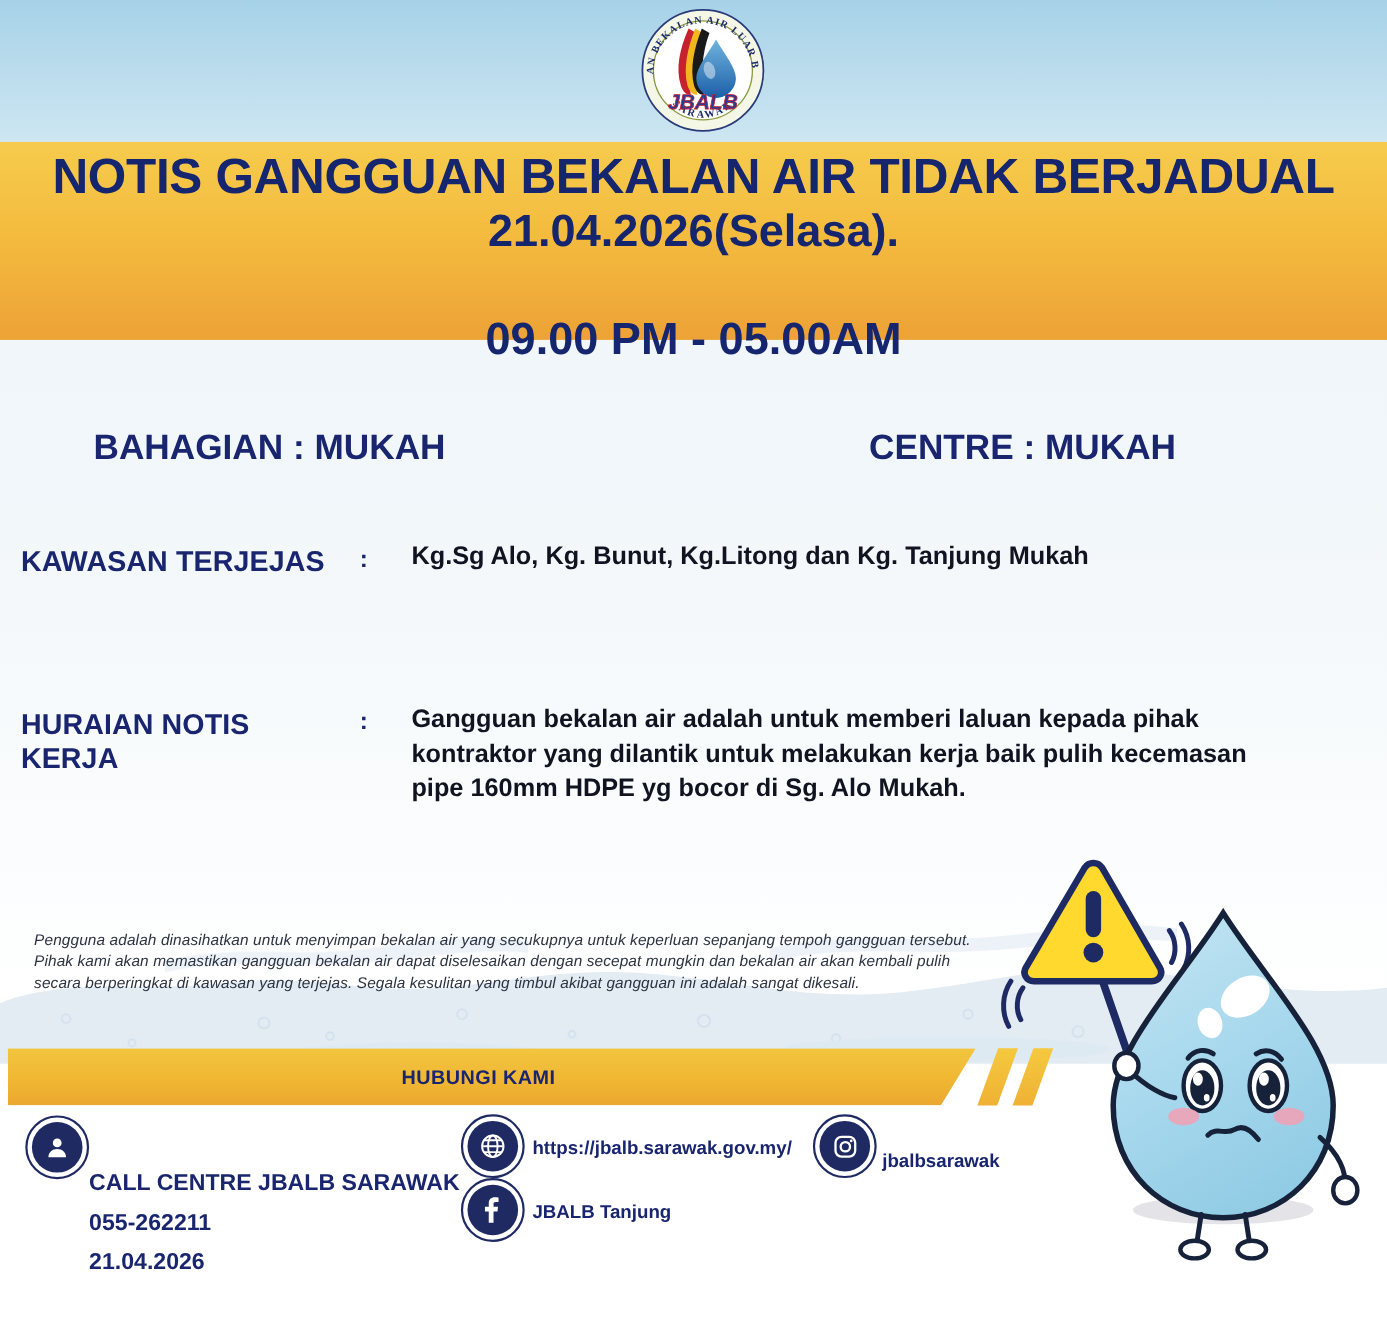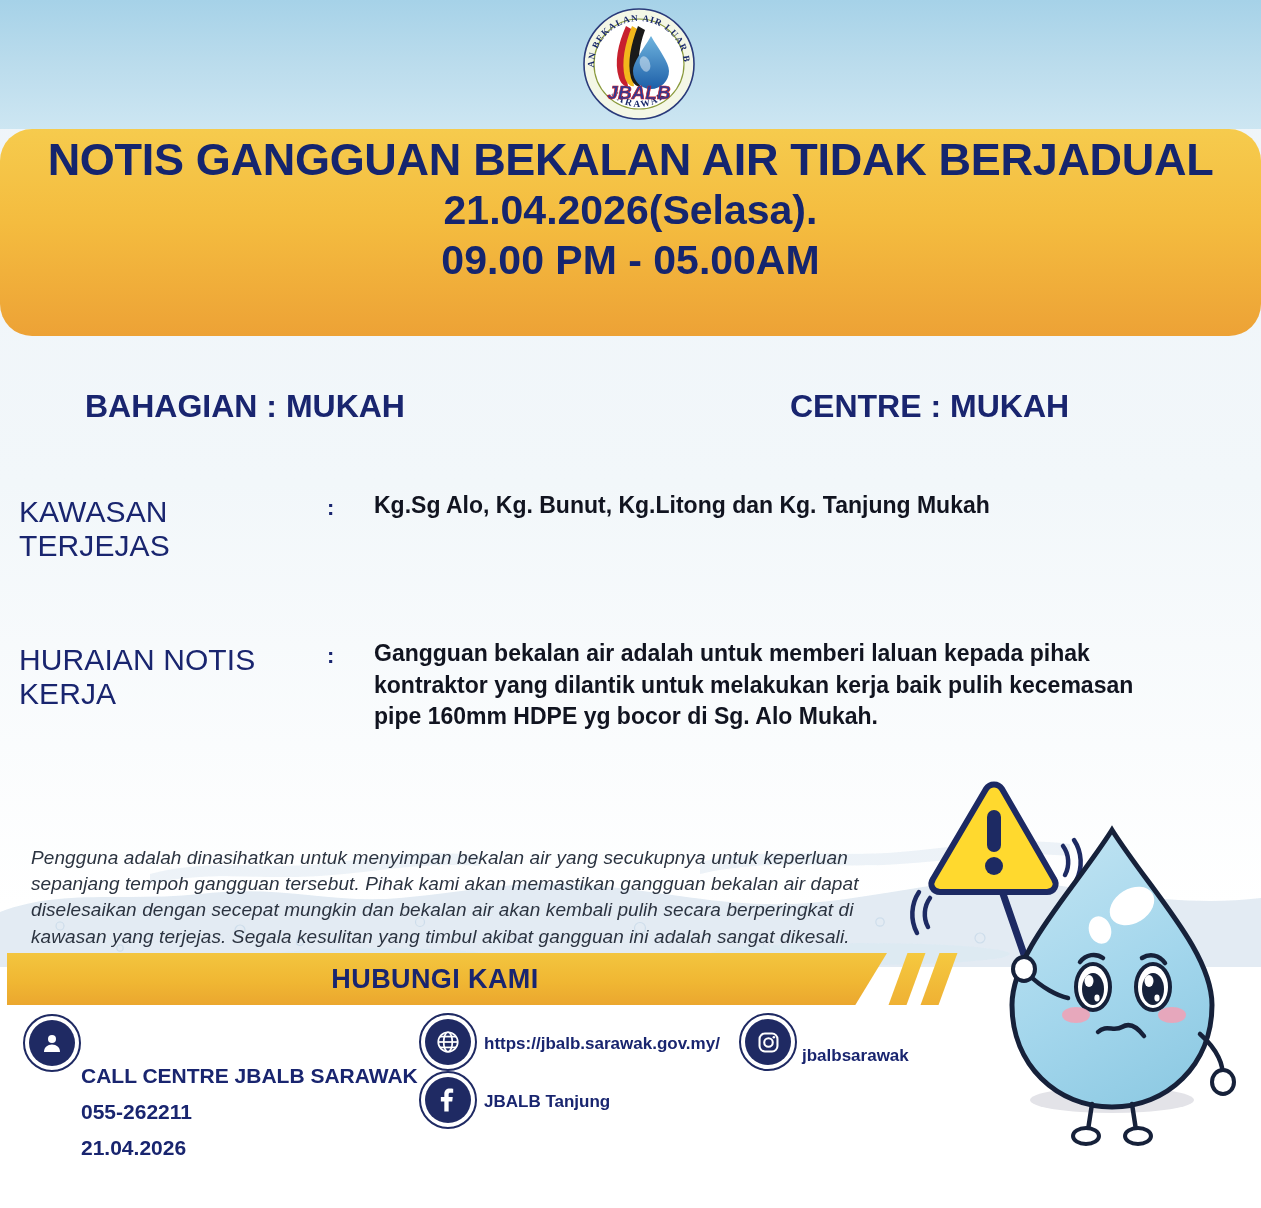--- a/index.html
+++ b/index.html
@@ -20,35 +20,34 @@
   .header-band {
     position:absolute; left:0; top:0; width:1261px; height:129px;
     background:linear-gradient(180deg,#a6d2e8 0%,#b9dbec 45%,#cde6f2 100%);
   }
   .logo-wrap {
     position:absolute; left:581px; top:4px; width:116px; height:118px;
   }
 
   
   .title-band {
-    position:absolute; left:0; top:129px; width:1261px; height:207px;
+    position:absolute; left:0; top:129px; width:1261px; height:180px;
     background:linear-gradient(180deg,#f6cb4d 0%,#f4bc3f 45%,#eda236 100%);
     padding-top:6px;
     text-align:center;
-    border-radius:32px;
   }
   .title-line1 {
     font-size:45px; font-weight:bold; color:#15256e;
     letter-spacing:-0.3px; line-height:1.12; white-space:nowrap;
   }
   .title-line2 {
     font-size:41px; font-weight:bold; color:#15256e; line-height:1.22;
   }
   .title-line3 {
-    font-size:41px; font-weight:bold; color:#15256e; line-height:1.25;
+    font-size:41px; font-weight:bold; color:#15256e; line-height:1.25;margin-top:48px;
   }
 
   
   .region-row {
     position:absolute; left:0; top:388px; width:1029px; height:42px;
   }
   .region-bahagian {
     position:absolute; left:85px; top:0; font-size:32px; font-weight:bold;
     color:#19256f; white-space:nowrap;
   }
@@ -56,56 +55,56 @@
     position:absolute; left:790px; top:0; font-size:32px; font-weight:bold;
     color:#19256f; white-space:nowrap;
   }
 
   
   .detail-row { position:absolute; left:0; width:1261px; }
   .row-kawasan { top:495px; }
   .row-huraian { top:643px; }
   .detail-label {
     position:absolute; left:19px; top:0; width:290px;
-    font-size:30px; font-weight:normal; color:#19256f; letter-spacing:0.1px;
+    font-size:26px; font-weight:bold; color:#19256f; letter-spacing:0.1px;
   }
   .detail-colon {
     position:absolute; left:327px; top:0;
     font-size:22px; font-weight:bold; color:#19256f;
   }
   .detail-value {
     position:absolute; left:374px; top:-5px; width:790px;
     font-size:23px; font-weight:bold; color:#111420; line-height:1.38;
   }
   .detail-value.one-line { white-space:nowrap; }
 
   
   .splash {
     position:absolute; left:0; top:762px; width:1261px; height:205px;
     pointer-events:none; opacity:.95;
   }
 
   
   .disclaimer {
     position:absolute; left:31px; top:845px; width:875px;
-    font-size:19px; font-style:italic; color:#2b3340;
+    font-size:14px; font-style:italic; color:#2b3340;
     line-height:1.38; letter-spacing:0.1px;
   }
 
   
   .banner-wrap { position:absolute; left:0; top:950px; width:1261px; height:60px; }
   .banner {
     position:absolute; left:7px; top:3px; width:880px; height:52px;
     background:linear-gradient(180deg,#f3c53f 0%,#f0b733 55%,#eba72f 100%);
     clip-path:polygon(0 0,100% 0,96.4% 100%,0 100%);
   }
   .banner-text {
     position:absolute; left:7px; top:3px; width:880px; height:52px;
     display:flex; align-items:center; justify-content:center;
-    font-size:27px; font-weight:bold; color:#19256f; letter-spacing:0.4px;
+    font-size:18px; font-weight:bold; color:#19256f; letter-spacing:0.4px;
     padding-right:24px;
   }
   .stripe {
     position:absolute; top:3px; height:52px; width:18px;
     background:linear-gradient(180deg,#f5c93f 0%,#efb134 100%);
     transform:skewX(-20deg);
   }
   .stripe.s1 { left:898px; }
   .stripe.s2 { left:930px; }
 

